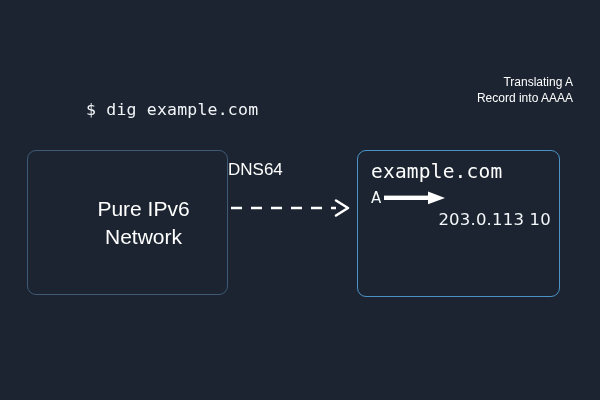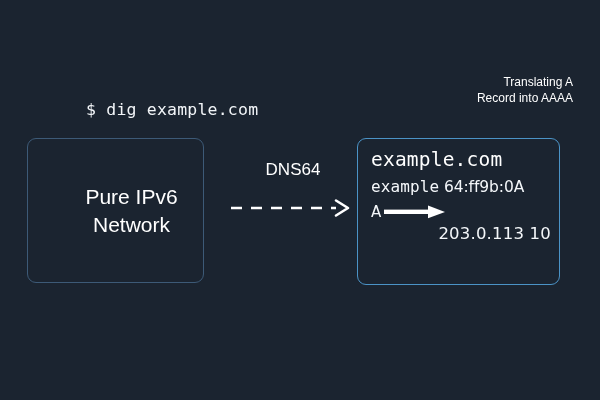--- a/index.html
+++ b/index.html
@@ -33,25 +33,26 @@
     white-space: pre;
     margin-left: 40px;
   }
 
   
   .node-box {
     position: absolute;
     box-sizing: border-box;
     border-radius: 9px;
     background: transparent;
+    margin-top: 12px;
   }
   .node-left {
     left: 27px;
     top: 138px;
-    width: 177px;
+    width: 201px;
     height: 145px;
     border: 1.6px solid #3d5a77;
     display: flex;
     align-items: center;
     justify-content: center;
     padding-left: 32px;
   }
   .node-left-label {
     font-family: "Liberation Sans", sans-serif;
     font-size: 21px;
@@ -142,21 +143,21 @@
     left: 228px;
     top: 160px;
     width: 130px;
     height: 60px;
   }
   .connector-label {
     position: absolute;
     left: 0;
     top: 0;
     width: 130px;
-    text-align: center;
+    text-align: left;
     font-family: "Liberation Sans", sans-serif;
     font-size: 17px;
     color: #ffffff;
   }
   .connector svg {
     position: absolute;
     left: 0;
     top: 0;
   }
 </style>
@@ -181,21 +182,20 @@
   </div>
 
   <div class="right-heading">Translating A
 Record into AAAA</div>
 
   <div class="node-box node-right">
     <div class="record-stack">
 
       <div class="rec-domain">example.com</div>
 
-      <div class="rec-line"><span>example</span><span class="narrow"> </span><span class="narrow">64:ff9b:0A</span></div>
 
 
       <div class="rec-maprow">
         <span class="rtype">A</span>
         <svg class="map-arrow" width="64" height="16" viewBox="0 0 64 16">
           <rect x="0" y="5.6" width="46" height="4.4" fill="#ffffff"></rect>
           <path d="M44 1.5 L61 7.9 L44 14.3 Z" fill="#ffffff"></path>
         </svg>
       </div>
 

